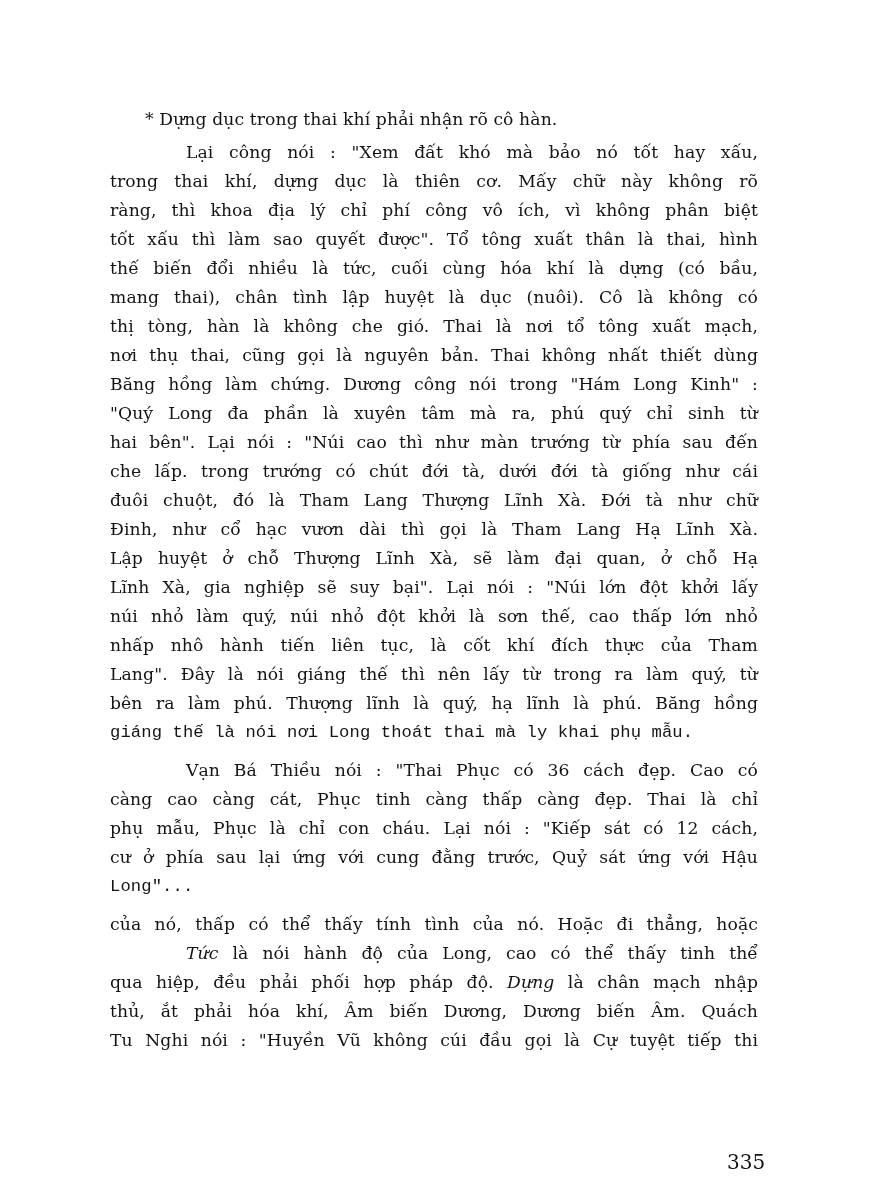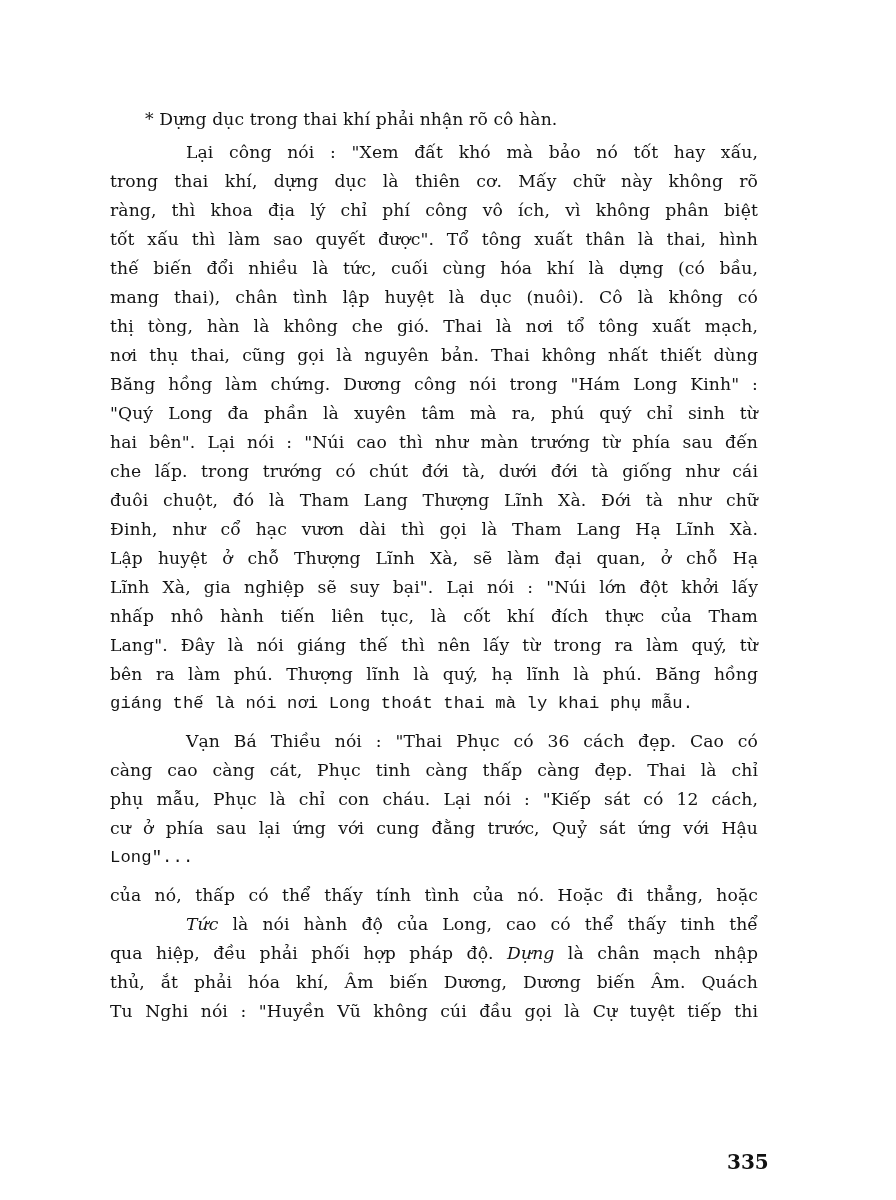--- a/index.html
+++ b/index.html
@@ -54,21 +54,21 @@
       height: 9px;
     }
     .italic {
       font-style: italic;
     }
     .page-number {
       position: absolute;
       left: 727px;
       top: 1150px;
       font-size: 20px;
-      font-weight: bold;
+      font-weight: normal;
       font-family: "DejaVu Serif", serif;
       color: #111111;
     }
   </style>
 </head>
 <body>
 
 <div class="page">
   <div class="text-block">
 
@@ -87,20 +87,21 @@
       <div class="line">thị tòng, hàn là không che gió. Thai là nơi tổ tông xuất mạch,</div>
       <div class="line">nơi thụ thai, cũng gọi là nguyên bản. Thai không nhất thiết dùng</div>
       <div class="line">Băng hồng làm chứng. Dương công nói trong "Hám Long Kinh" :</div>
       <div class="line">"Quý Long đa phần là xuyên tâm mà ra, phú quý chỉ sinh từ</div>
       <div class="line">hai bên". Lại nói : "Núi cao thì như màn trướng từ phía sau đến</div>
       <div class="line">che lấp. trong trướng có chút đới tà, dưới đới tà giống như cái</div>
       <div class="line">đuôi chuột, đó là Tham Lang Thượng Lĩnh Xà. Đới tà như chữ</div>
       <div class="line">Đinh, như cổ hạc vươn dài thì gọi là Tham Lang Hạ Lĩnh Xà.</div>
       <div class="line">Lập huyệt ở chỗ Thượng Lĩnh Xà, sẽ làm đại quan, ở chỗ Hạ</div>
       <div class="line">Lĩnh Xà, gia nghiệp sẽ suy bại". Lại nói : "Núi lớn đột khởi lấy</div>
+      <div class="line">núi nhỏ làm quý, núi nhỏ đột khởi là sơn thế, cao thấp lớn nhỏ</div>
       <div class="line">nhấp nhô hành tiến liên tục, là cốt khí đích thực của Tham</div>
       <div class="line">Lang". Đây là nói giáng thế thì nên lấy từ trong ra làm quý, từ</div>
       <div class="line">bên ra làm phú. Thượng lĩnh là quý, hạ lĩnh là phú. Băng hồng</div>
       <div class="line last">giáng thế là nói nơi Long thoát thai mà ly khai phụ mẫu.</div>
     </div>
 
     <div class="para-gap"></div>
 
     <div>
       <div class="line indent">Vạn Bá Thiều nói : "Thai Phục có 36 cách đẹp. Cao có</div>

